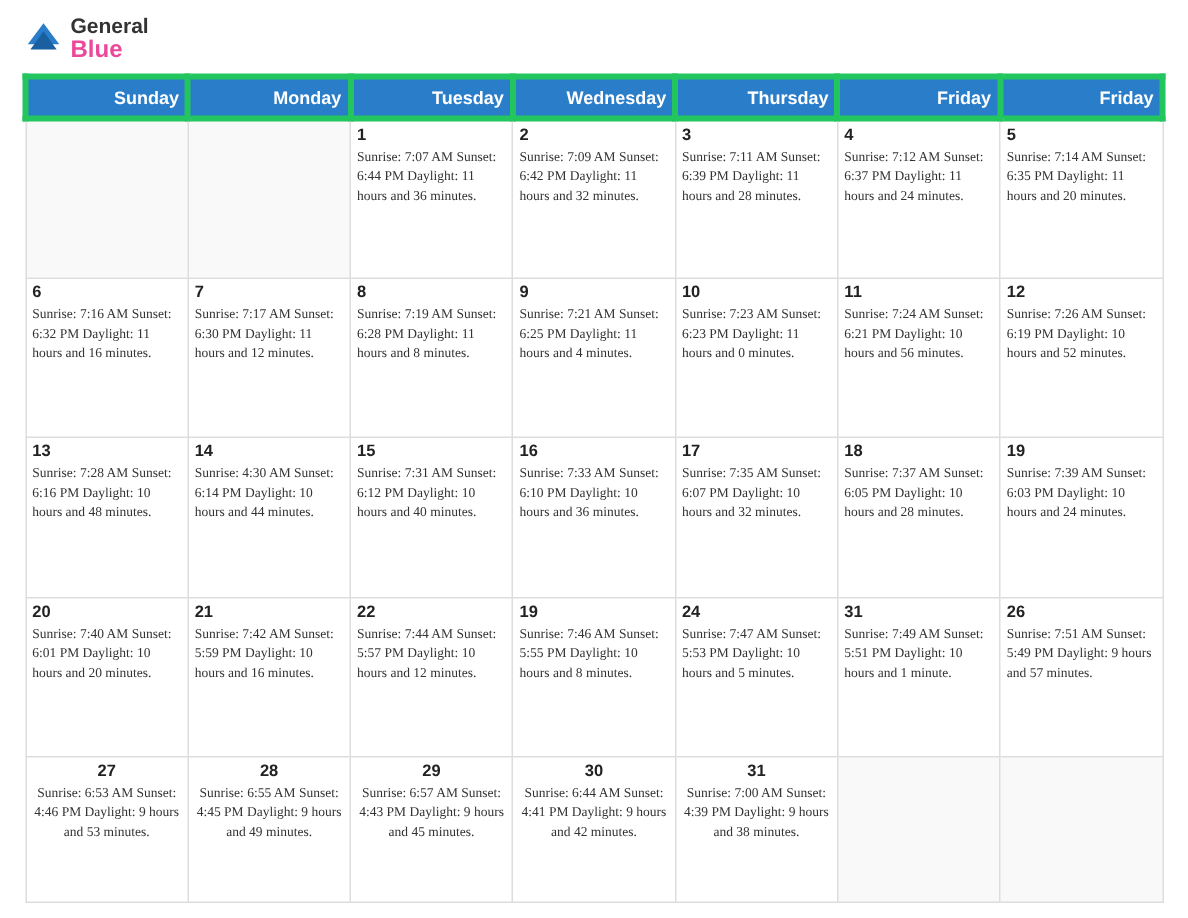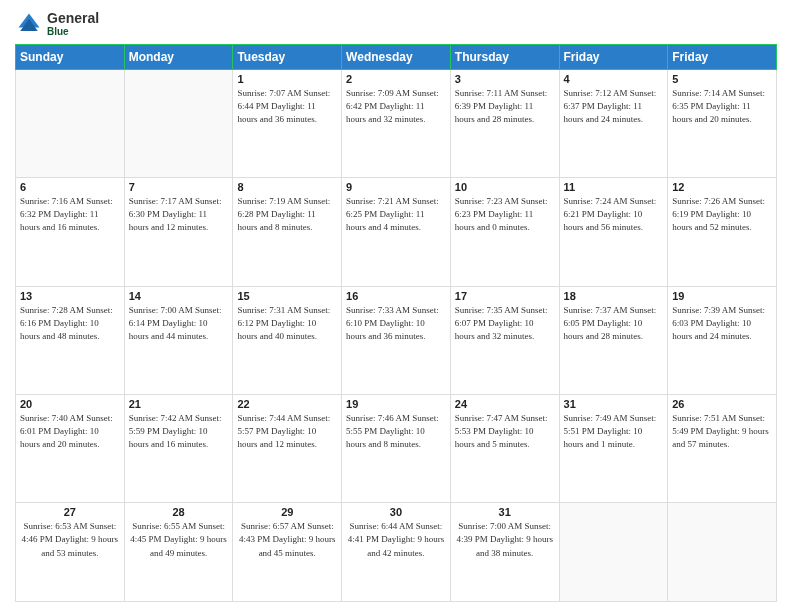--- a/index.html
+++ b/index.html
@@ -33,23 +33,23 @@
       display: flex;
       flex-direction: column;
       line-height: 1.1;
     }
     .logo-general {
       font-size: 14px;
       font-weight: bold;
       color: #333;
     }
     .logo-blue {
-      font-size: 10px;
-      font-weight: bold;
-      color: #14532d;
+      font-size: 16px;
+      font-weight: bold;
+      color: #ec4899;
     }
     .logo-icon {
       width: 28px;
       height: 28px;
     }
     .title-block {
       text-align: right;
     }
     .title-month {
       font-size: 32px;
@@ -67,22 +67,22 @@
       border-collapse: collapse;
       width: 100%;
       table-layout: fixed;
     }
     .calendar th {
       background: #2a7dc9;
       color: #fff;
       font-size: 12px;
       font-weight: bold;
       padding: 5px 4px;
-      text-align: left;
-      border: 1px solid #22c55e;
+      text-align: right;
+      border: 4px solid #22c55e;
     }
     .calendar td {
       vertical-align: top;
       border: 1px solid #ddd;
       padding: 3px 4px;
       font-size: 9.5px;
       color: #333;
       height: 88px;
       background: #fff;
     }
@@ -230,21 +230,21 @@
         <tr>
           <td>
             <span class="day-number">13</span>
             <div class="day-detail">Sunrise: 7:28 AM
 Sunset: 6:16 PM
 Daylight: 10 hours
 and 48 minutes.</div>
           </td>
           <td>
             <span class="day-number">14</span>
-            <div class="day-detail">Sunrise: 7:00 AM
+            <div class="day-detail">Sunrise: 4:30 AM
 Sunset: 6:14 PM
 Daylight: 10 hours
 and 44 minutes.</div>
           </td>
           <td>
             <span class="day-number">15</span>
             <div class="day-detail">Sunrise: 7:31 AM
 Sunset: 6:12 PM
 Daylight: 10 hours
 and 40 minutes.</div>

